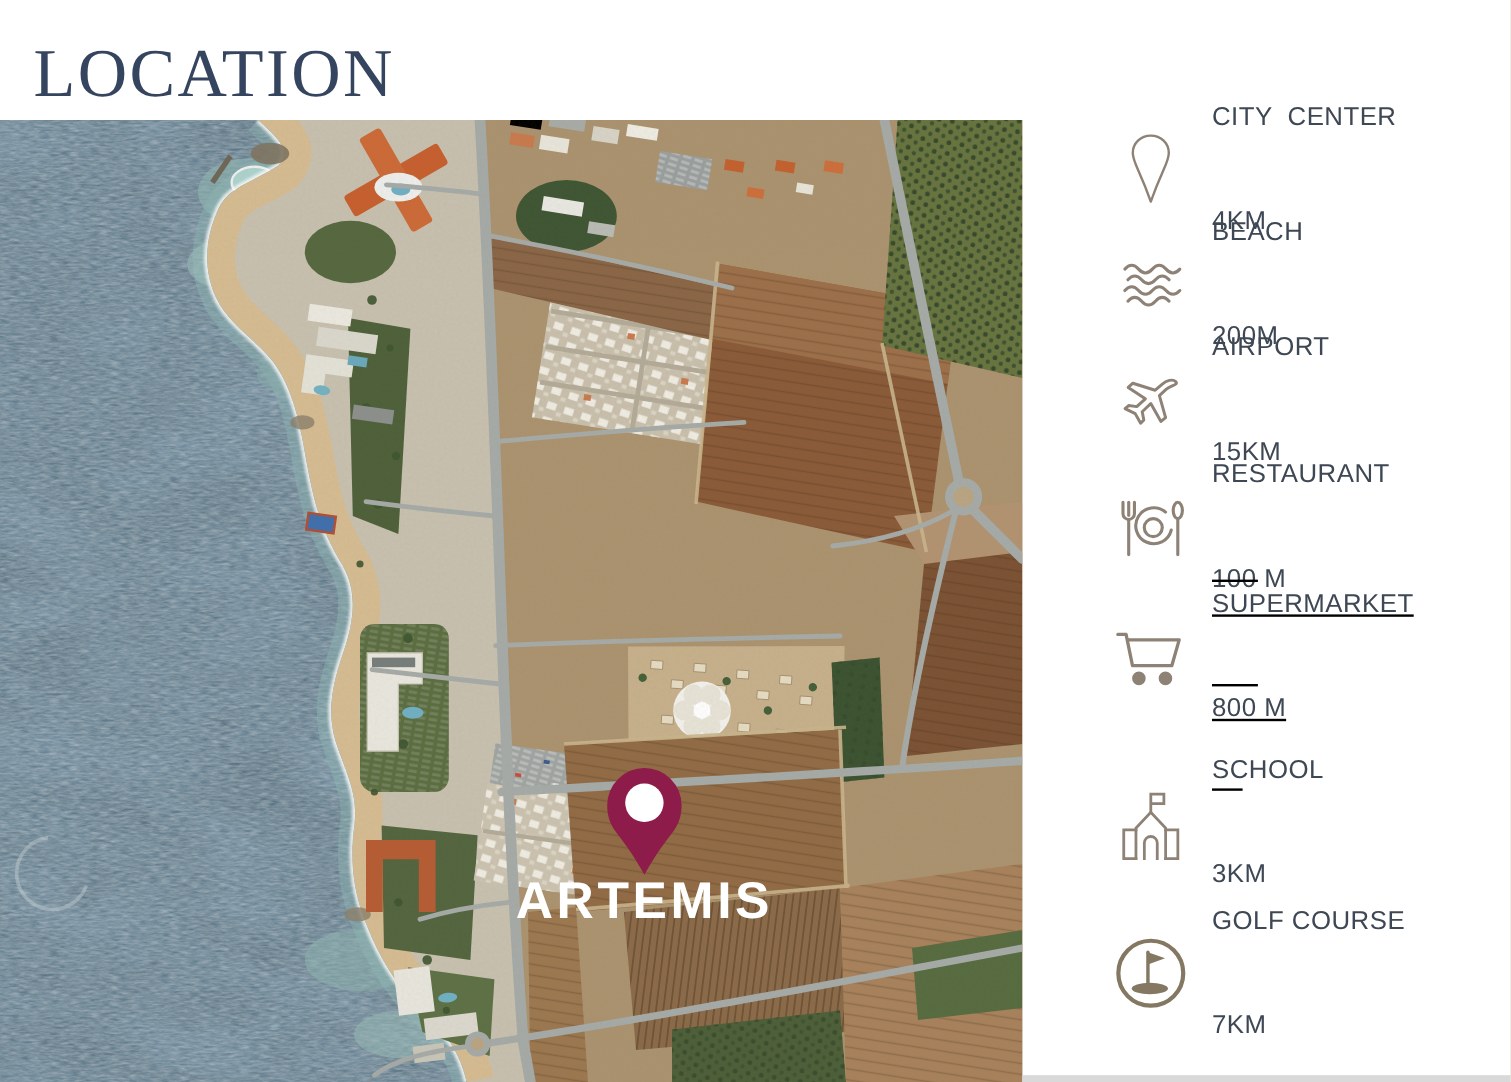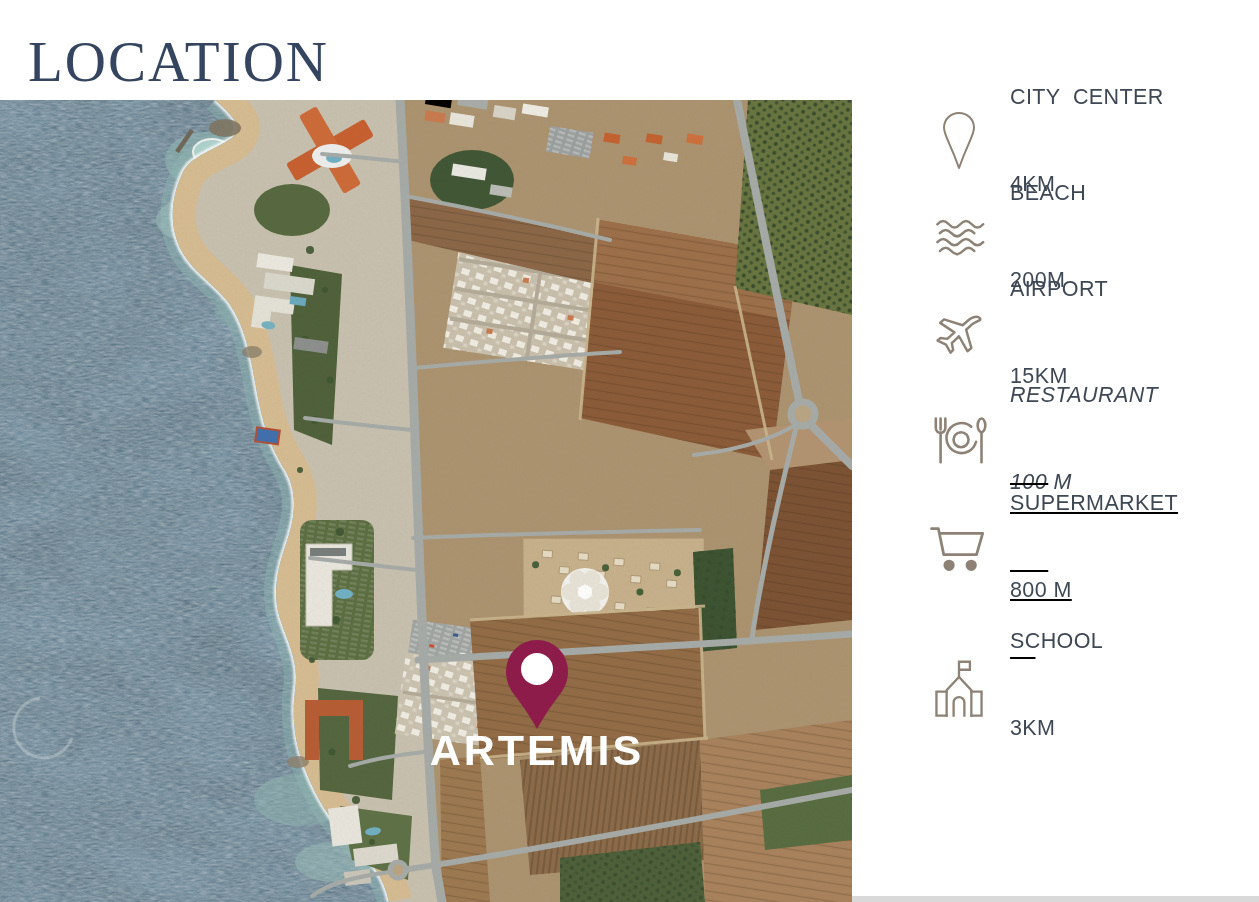--- a/index.html
+++ b/index.html
@@ -14,21 +14,21 @@
   }
   .map-wrap{
     position:absolute;left:0;top:100px;width:852px;height:895px;overflow:hidden;background:#b3a183;text-align:center;
   }
   .map-wrap svg{display:block;width:852px;height:802px;}
   .sidebar{position:absolute;left:900px;top:0;width:359px;height:676px;}
   .amenity{position:absolute;left:0;width:359px;height:78px;display:flex;align-items:center;}
   .icon-box{width:78px;min-width:78px;margin-left:20px;display:flex;align-items:center;justify-content:center;color:#8d8275;}
   .icon-golf{color:#847863;}
   .labels{margin-left:12px;font-size:21.5px;line-height:29px;color:#3e4854;letter-spacing:.4px;white-space:pre-wrap;}
-  .a1{top:102px;} .a2{top:198px;} .a3{top:294px;} .a4{top:400px;font-style:italic;}
+  .a1{top:102px;} .a2{top:198px;} .a3{top:294px;} .a4{top:400px;}
   .a5{top:508px;text-decoration:underline;} .a6{top:646px;} .a7{top:772px;}
   .bottom-strip{position:absolute;left:852px;top:896px;width:407px;height:6px;background:#d9d9d9;}
   svg *{vector-effect:none;}
 </style>
 </head>
 <body>
 
 <h1 class="page-title">LOCATION</h1>
 
 <div class="map-wrap">
@@ -390,16 +390,30 @@
         <path d="M18.3,44 V35 a3.7,3.7 0 0 1 7.4,0 V44"></path>
         <path d="M22,17.5 V7 H29.5 V12.5 H22"></path>
       </svg>
     </span>
     <div class="labels">
       <div>SCHOOL</div>
       <div>3KM</div>
     </div>
   </div>
 
+  <div class="amenity a7">
+    <span class="icon-box icon-golf">
+      <svg width="70" height="70" viewBox="0 0 44 44" fill="none" stroke="currentColor" stroke-width="2.2" stroke-linecap="round" stroke-linejoin="round">
+        <circle cx="22" cy="22" r="17"></circle>
+        <ellipse cx="21.5" cy="30" rx="9.5" ry="3" fill="currentColor" stroke="none"></ellipse>
+        <path d="M20.5,29 V11" stroke-width="1.8"></path>
+        <path d="M20.5,11 L29.5,14.2 L20.5,17.4 Z" fill="currentColor" stroke="none"></path>
+      </svg>
+    </span>
+    <div class="labels">
+      <div>GOLF COURSE</div>
+      <div>7KM</div>
+    </div>
+  </div>
 
 </aside>
 
 <div class="bottom-strip"></div>
 
 </body></html>

